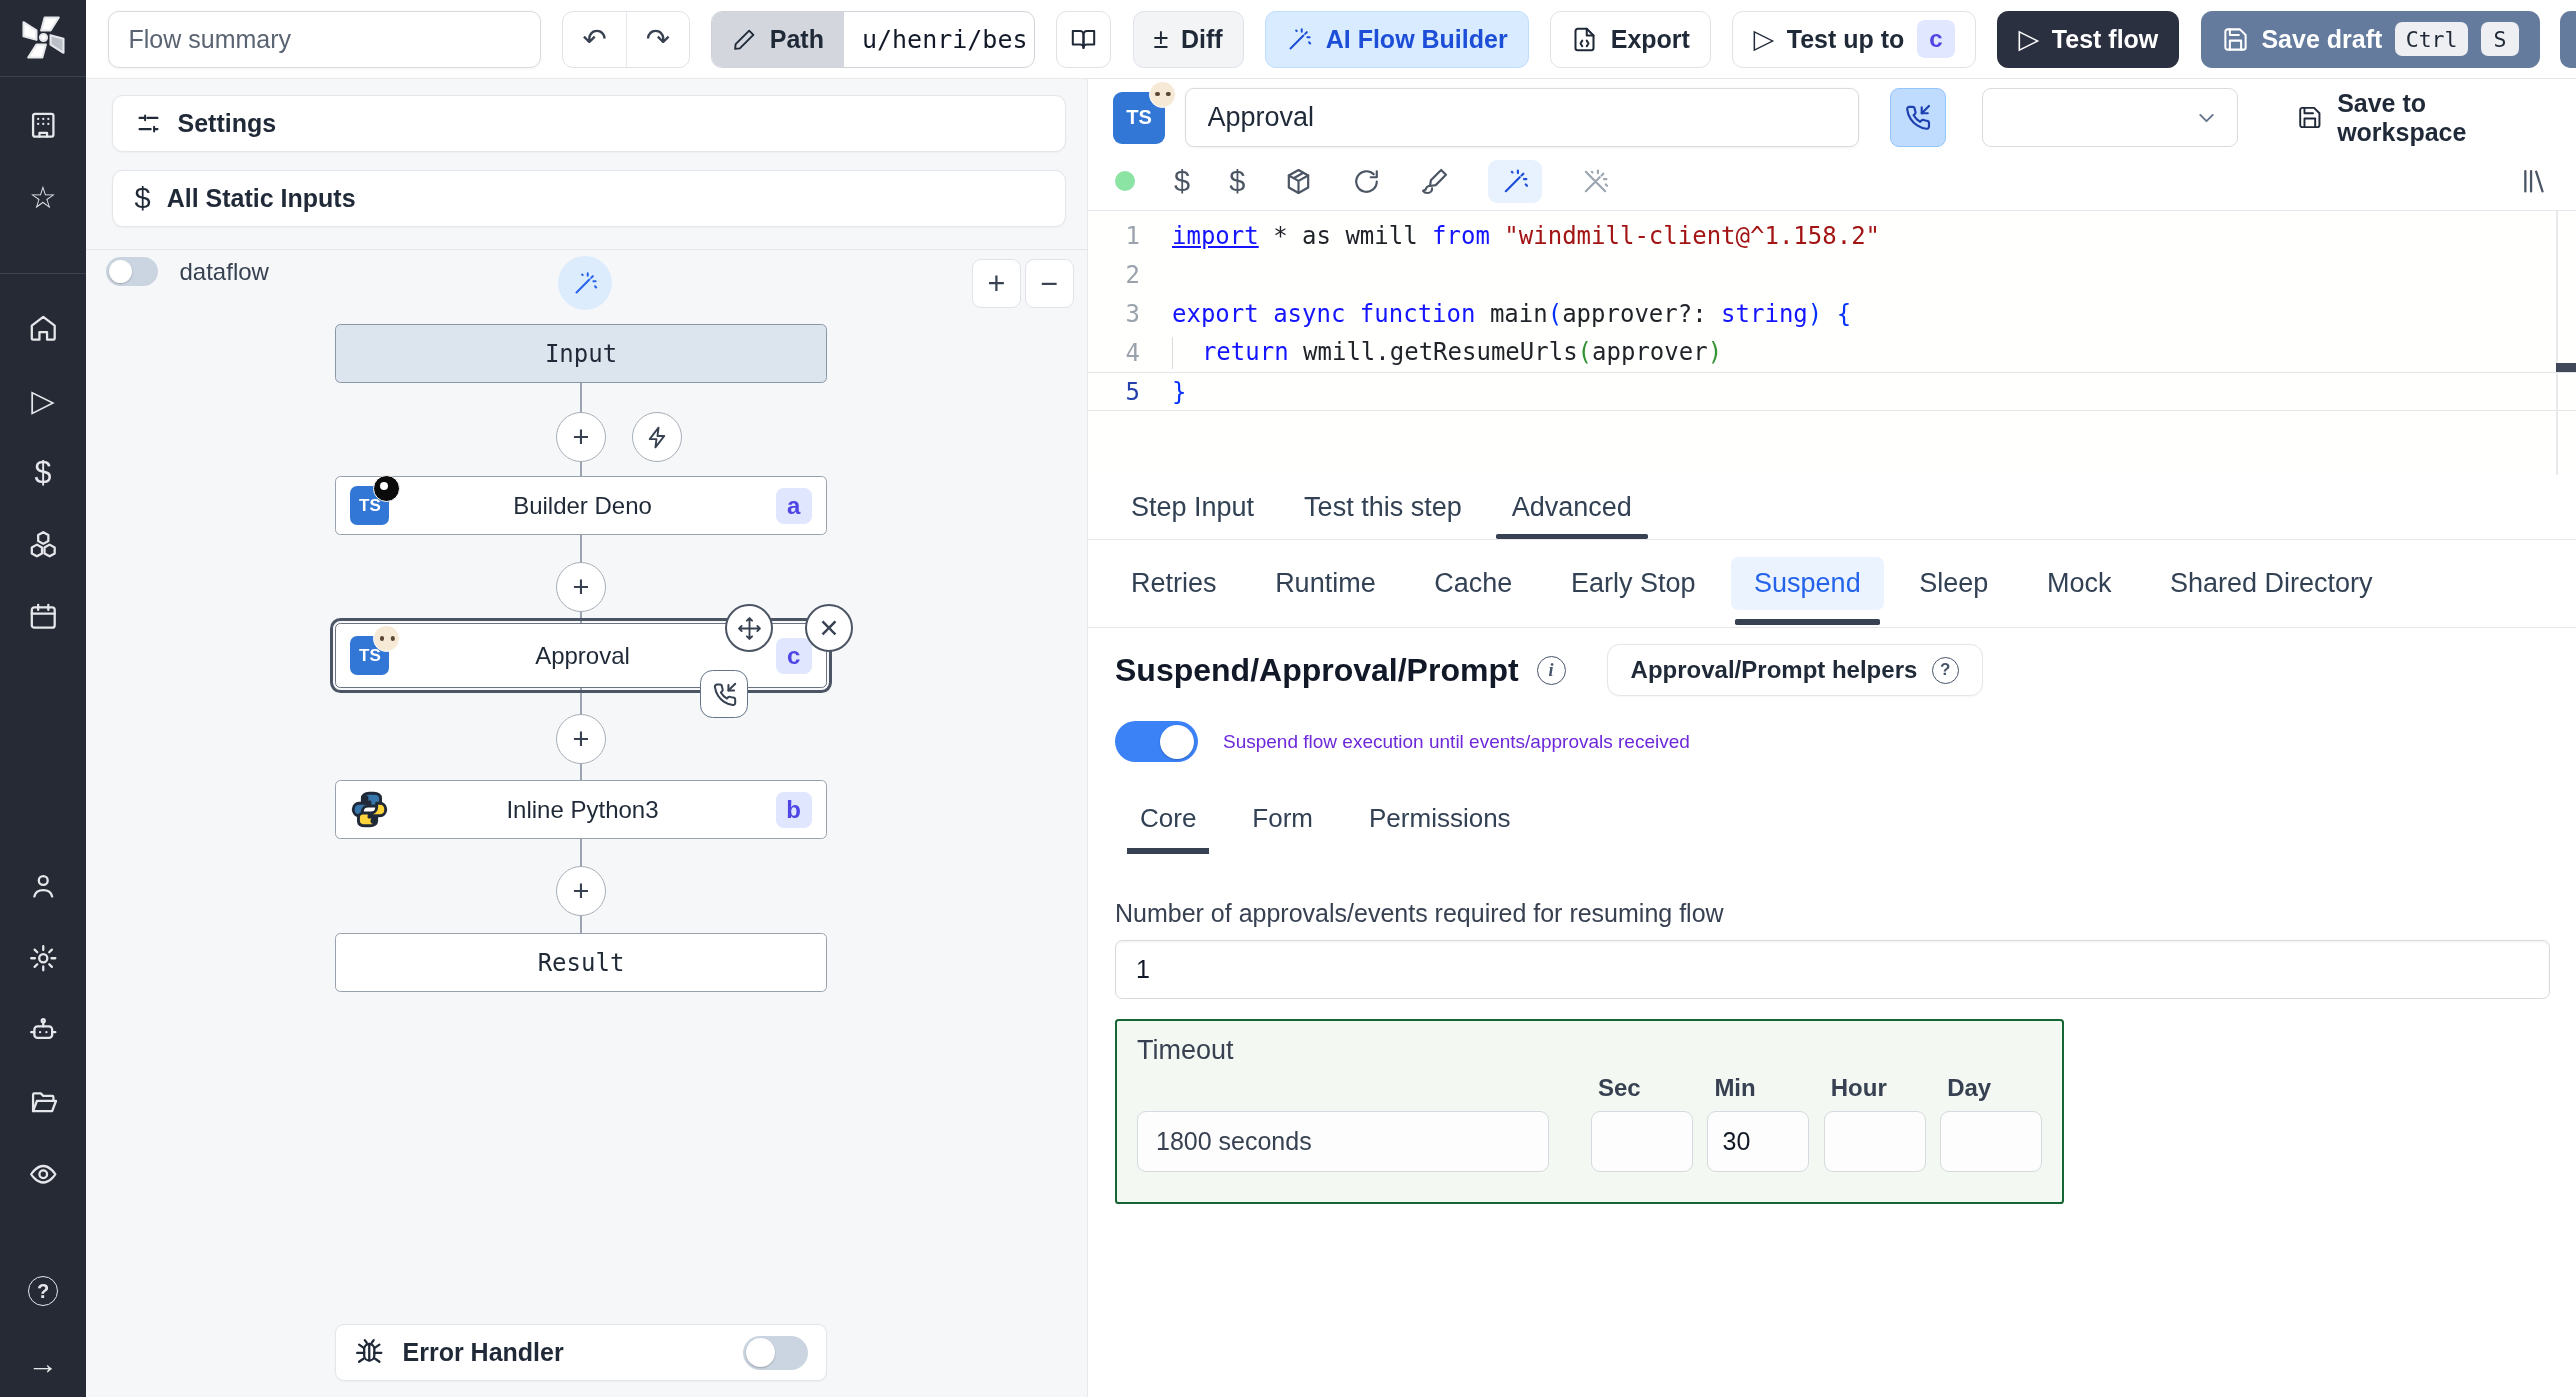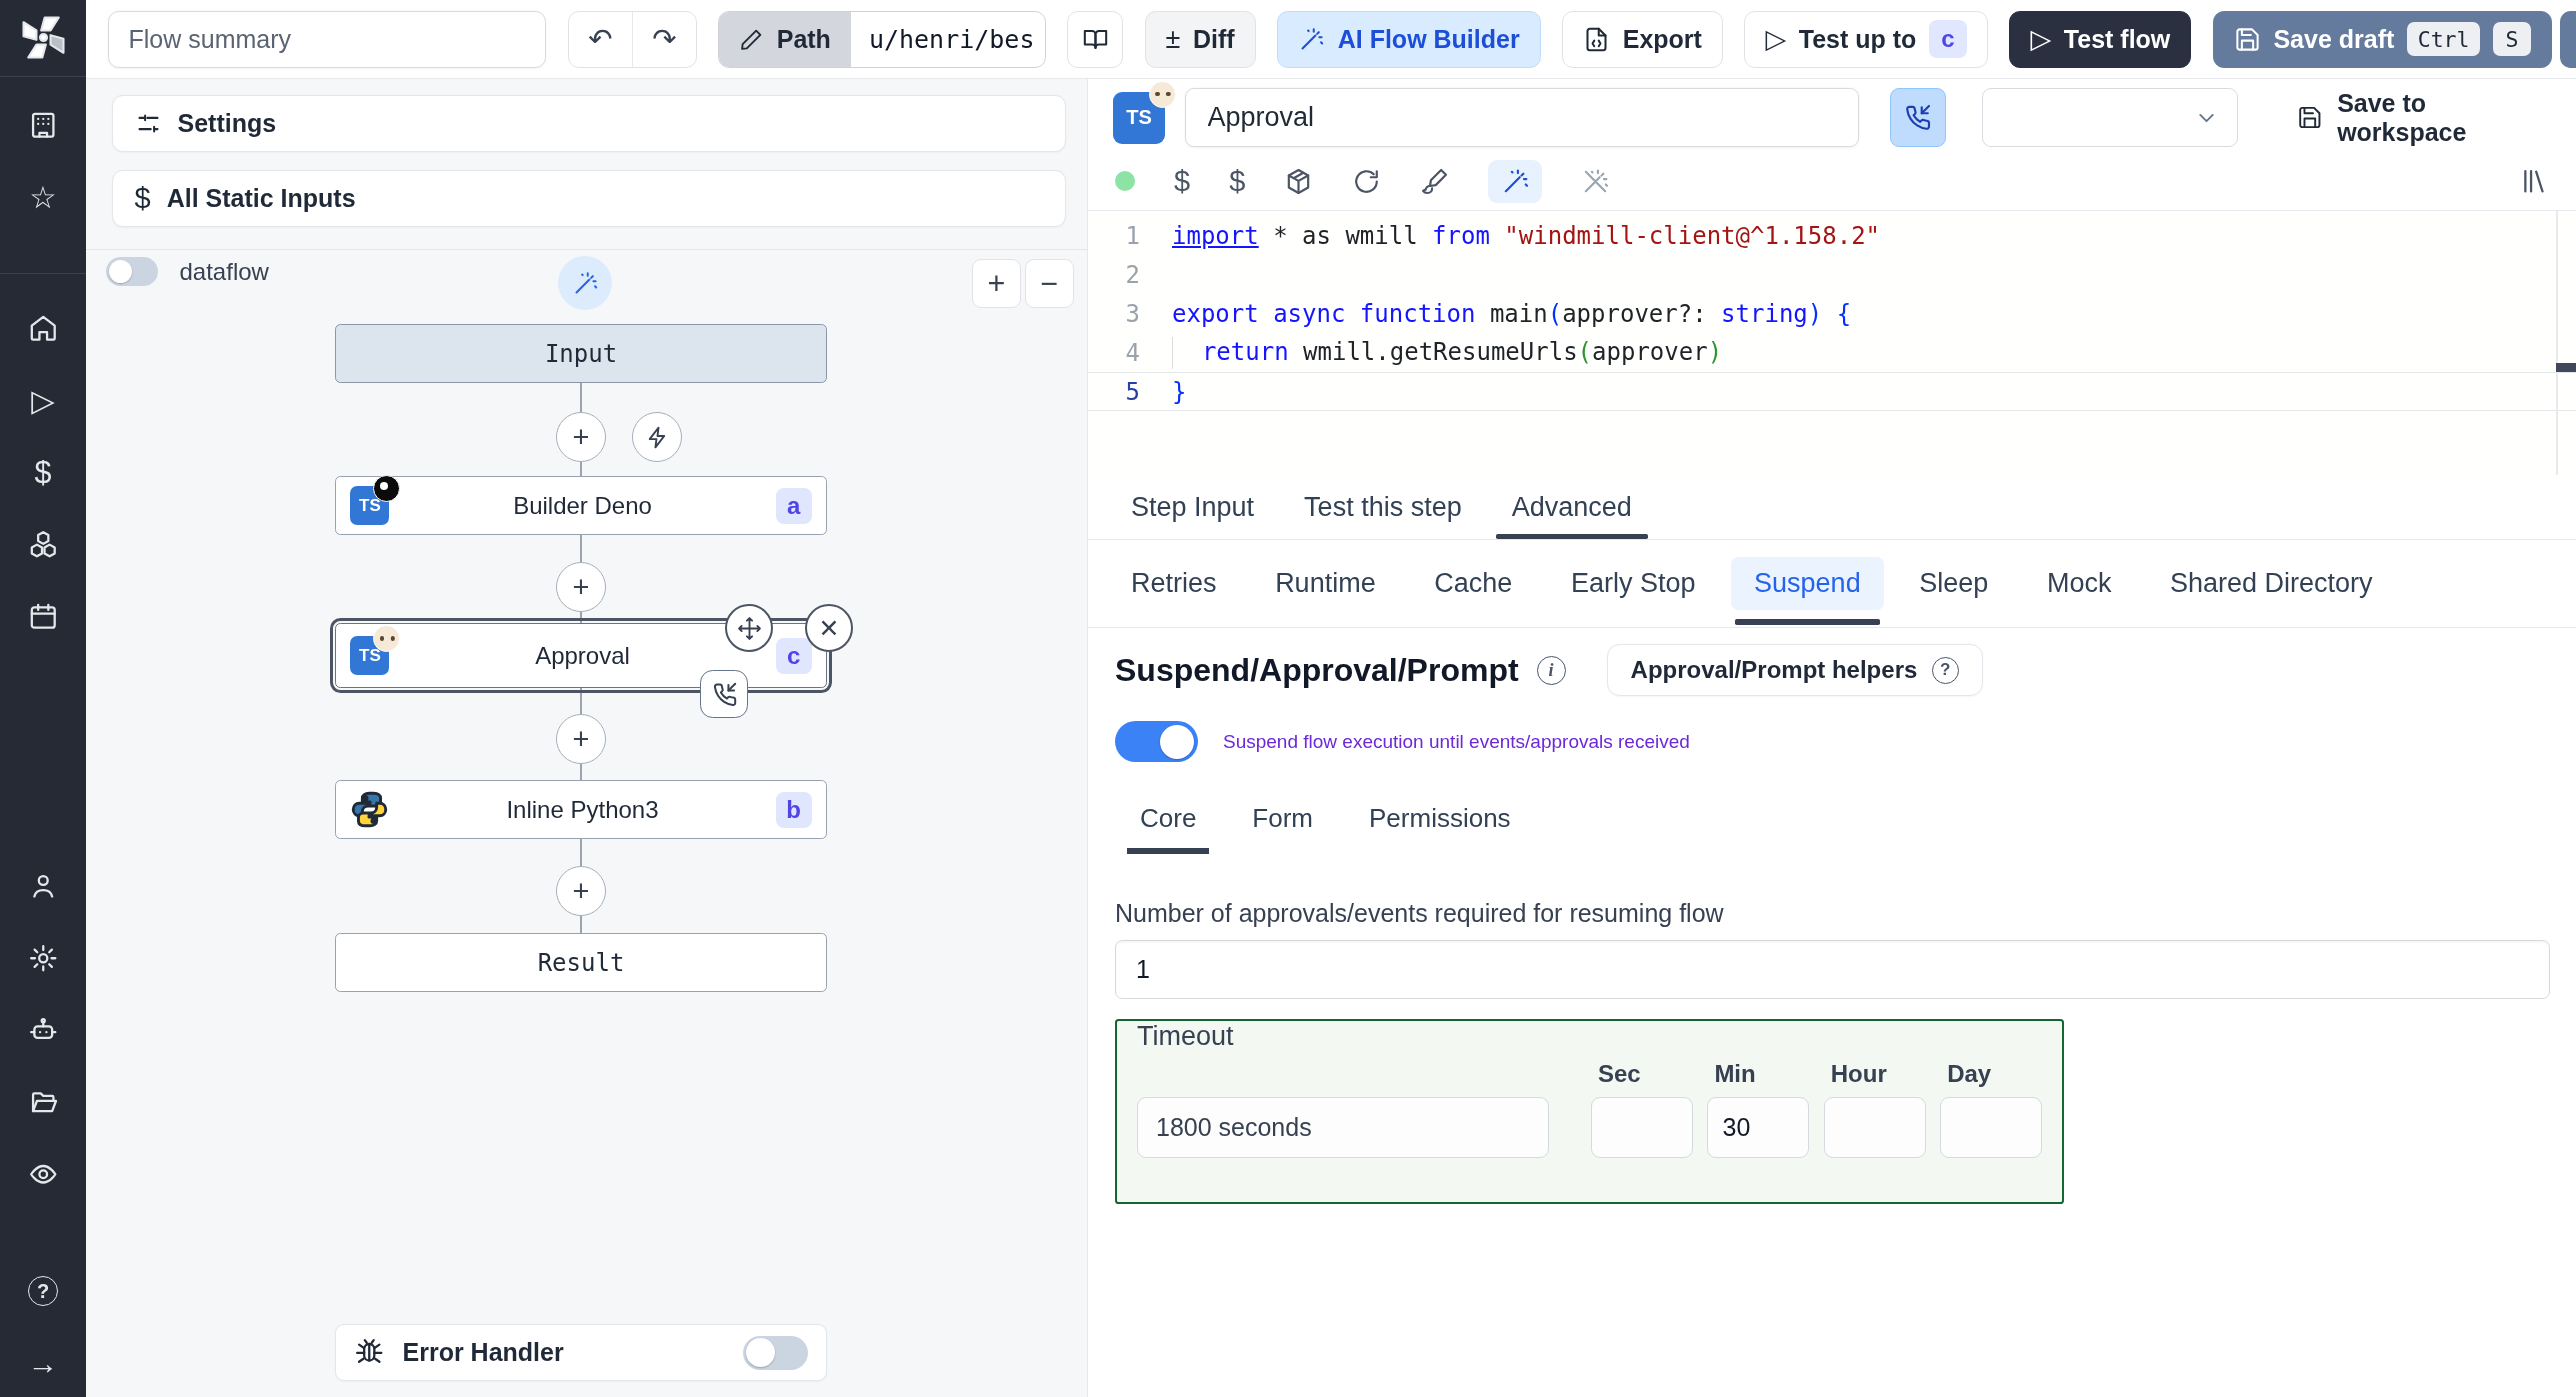--- a/index.html
+++ b/index.html
@@ -138,21 +138,21 @@
   .helpers-btn .qc{width:27px;height:27px;border:1.8px solid #475569;border-radius:50%;display:flex;align-items:center;justify-content:center;font-size:17px;font-weight:700;color:#475569;font-style:normal}
   .sus-toggle-row{display:flex;align-items:center;gap:25px;margin-top:25px}
   .sus-toggle-row .toggle{width:83px;height:41px}
   .sus-toggle-row .knob{width:34px;height:34px;right:3.6px;top:3.6px}
   .sus-toggle-label{font-size:19px;color:#6d28d9}
   .mini-tabs{display:flex;gap:56px;margin-top:41px;padding-left:25px}
   .mtab{font-size:26px;color:#334155;position:relative;padding-bottom:12.6px;cursor:pointer}
   .mtab.active::after{content:"";position:absolute;left:-12.6px;right:-12.6px;bottom:-7.2px;height:6.3px;background:#374151}
   .approvals-label{margin-top:52px;font-size:25px;color:#374151}
   .approvals-input{margin-top:12.6px;width:1435px;height:59px;border:1.8px solid #d5d9de;border-radius:7.2px;padding:0 20px;font-size:25px;color:#111827;outline:none;box-shadow:inset 0 1.8px 1.8px rgba(0,0,0,.04)}
-  .timeout-box{margin-top:20px;width:949px;height:185px;border:2.7px solid #166534;border-radius:3.6px;background:#f3f8f3;padding:0 20px;position:relative}
+  .timeout-box{margin-top:20px;width:949px;height:185px;border:2.7px solid #166534;border-radius:3.6px;background:#f3f8f3;padding:14px 20px;position:relative}
   .timeout-label{font-size:27px;color:#374151}
   .timeout-row{display:flex;align-items:flex-end;gap:27px;margin-top:7.2px}
   .t-main{width:446px;height:61px;border:1.8px solid #d5dade;border-radius:9px;background:#fcfdfc;padding:0 18px;font-size:25px;color:#374151;outline:none}
   .unit-col{display:flex;flex-direction:column;align-items:center;gap:9px;width:102px;margin-left:-12.6px}
   .unit-col:first-of-type{margin-left:0}
   .unit-label{font-size:24px;font-weight:600;color:#374151;align-self:flex-start;padding-left:7.2px}
   .unit-input{width:102px;height:61px;border:1.8px solid #d5dade;border-radius:9px;background:#fcfdfc;text-align:left;padding:0 14.4px;font-size:25px;color:#111827;outline:none}
 </style>
 </head>
 <body>
@@ -295,21 +295,21 @@
       </div>
       <div class="tb-btn">
         <span class="glyph">▷</span>
         <span>Test up to</span>
         <span class="step-chip">c</span>
       </div>
       <div class="tb-btn dark">
         <span class="glyph">▷</span>
         <span>Test flow</span>
       </div>
-      <div class="tb-btn slate" style="margin-right:24px">
+      <div class="tb-btn slate" style="margin-right:36px">
         <svg viewBox="0 0 24 24">
             <path d="M19 21H5a2 2 0 0 1-2-2V5a2 2 0 0 1 2-2h11l5 5v11a2 2 0 0 1-2 2z"></path>
             <path d="M17 21v-8H7v8"></path>
             <path d="M7 3v5h8"></path>
           </svg>
         <span>Save draft</span>
         <span class="kbd">Ctrl</span>
         <span class="kbd sq">S</span>
       </div>
       <div class="deploy-sliver"></div>

